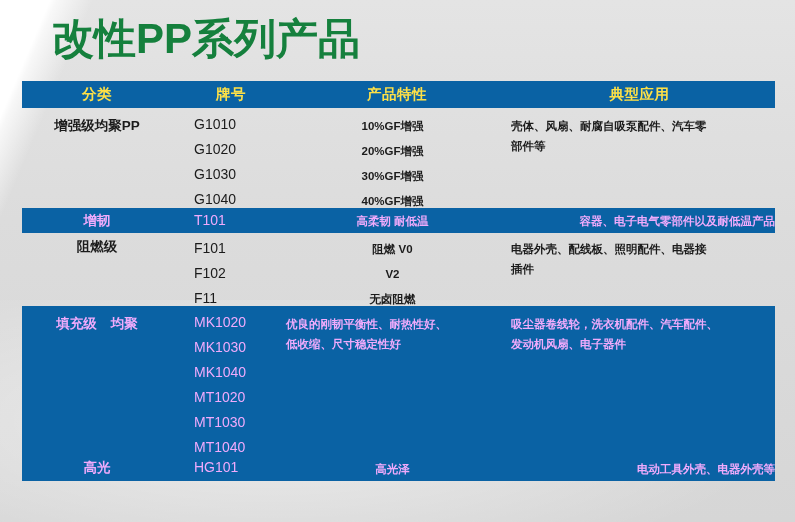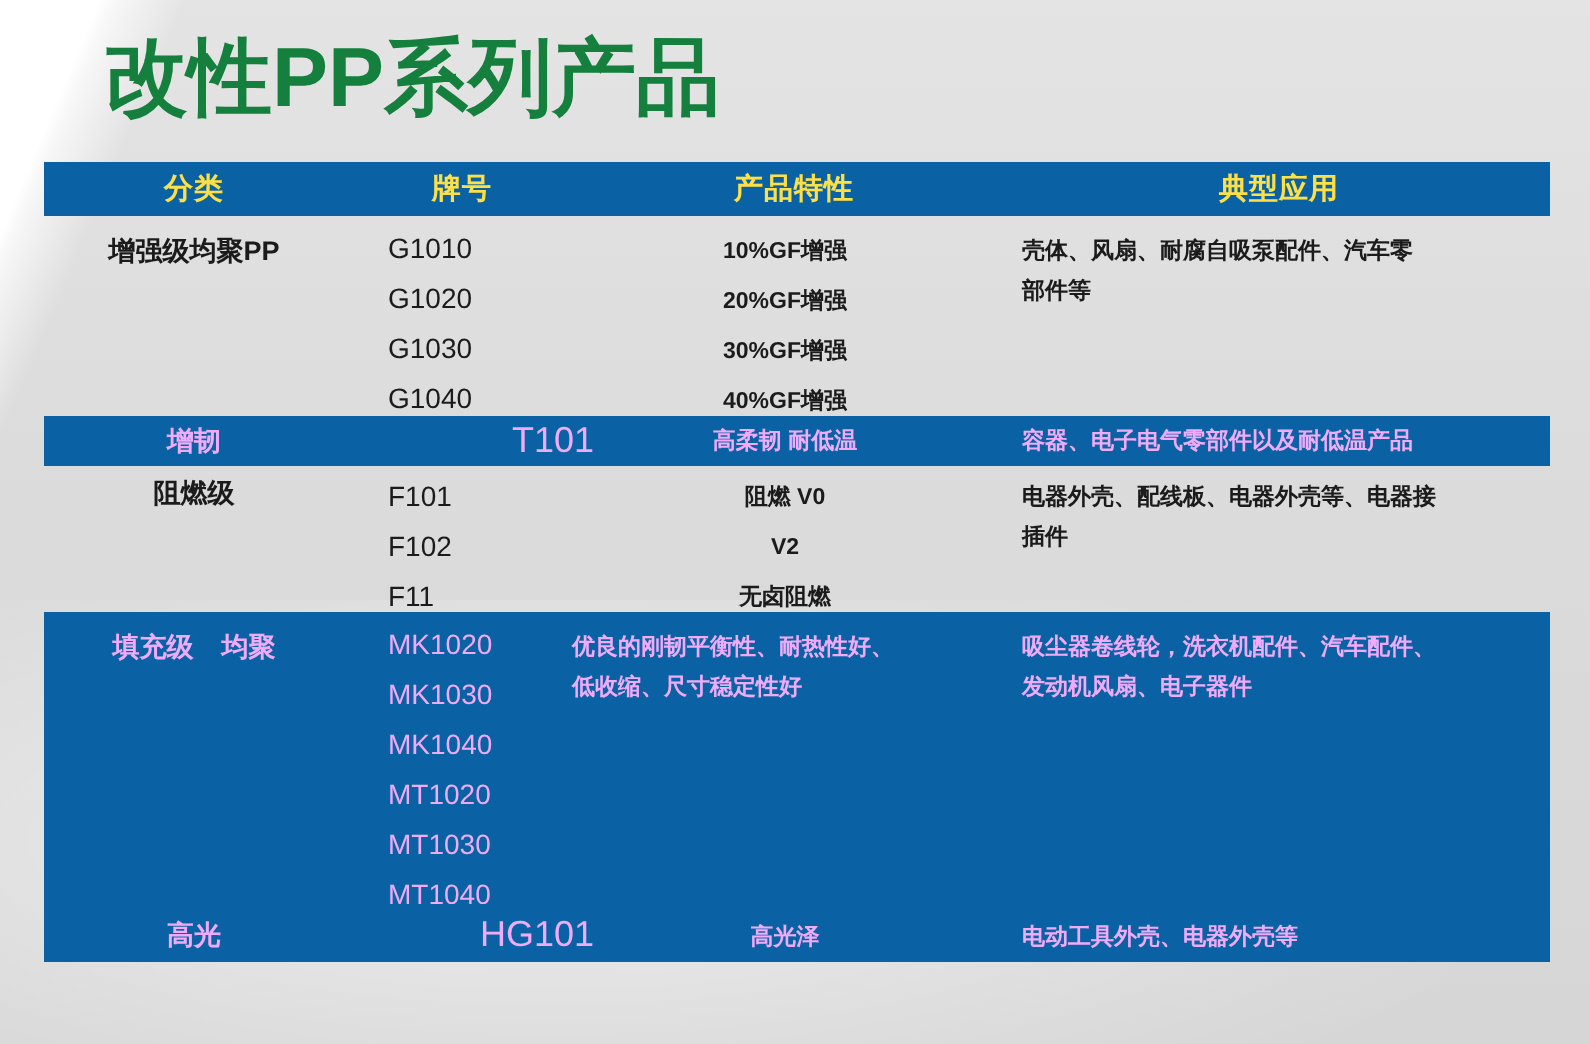--- a/index.html
+++ b/index.html
@@ -115,55 +115,55 @@
     align-items: center;
   }
   .grade-list {
     font-size: 14px;
     line-height: 25px;
     text-align: left;
     padding-left: 22px;
     font-weight: 400;
   }
   .grade-one {
-    font-size: 18px;
+    font-size: 14px;
+    line-height: 19px;
+    text-align: left;
+    padding-left: 22px;
+  }
+  .feat-list {
+    font-size: 11.5px;
+    line-height: 25px;
+    text-align: center;
+    font-weight: 600;
+  }
+  .feat-one {
+    font-size: 11.5px;
+    line-height: 19px;
+    text-align: center;
+    font-weight: 600;
+  }
+  .feat-para {
+    font-size: 11.5px;
+    line-height: 20px;
+    text-align: left;
+    font-weight: 600;
+    padding-left: 6px;
+  }
+  .app-para {
+    font-size: 11.5px;
+    line-height: 20px;
+    text-align: left;
+    font-weight: 600;
+    padding-left: 6px;
+  }
+  .app-one {
+    font-size: 11.5px;
     line-height: 19px;
     text-align: right;
-    padding-left: 22px;
-  }
-  .feat-list {
-    font-size: 11.5px;
-    line-height: 25px;
-    text-align: center;
-    font-weight: 600;
-  }
-  .feat-one {
-    font-size: 11.5px;
-    line-height: 19px;
-    text-align: center;
-    font-weight: 600;
-  }
-  .feat-para {
-    font-size: 11.5px;
-    line-height: 20px;
-    text-align: left;
-    font-weight: 600;
-    padding-left: 6px;
-  }
-  .app-para {
-    font-size: 11.5px;
-    line-height: 20px;
-    text-align: left;
-    font-weight: 600;
-    padding-left: 6px;
-  }
-  .app-one {
-    font-size: 11.5px;
-    line-height: 19px;
-    text-align: left;
     font-weight: 600;
     padding-left: 6px;
   }
 
   
   .r-reinforce { height: 100px; }
   .r-tough     { height: 25px;  }
   .r-flame     { height: 73px;  }
   .r-fill      { height: 146px; }
   .r-weather   { height: 27px;  }
@@ -233,21 +233,21 @@
           <div>F101</div>
           <div>F102</div>
           <div>F11</div>
         </div>
         <div class="cell c-feat feat-list pad-top-4">
           <div>阻燃 V0</div>
           <div>V2</div>
           <div>无卤阻燃</div>
         </div>
         <div class="cell c-app app-para pad-top-6">
-          <div>电器外壳、配线板、电器外壳等、电器接</div>
+          <div>电器外壳、配线板、照明配件、电器接</div>
           <div>插件</div>
         </div>
       </div>
     </div>
 
     <div class="row blue r-fill">
       <div class="cells">
         <div class="cell c-cat cat-text split pad-top-8">
           <span>填充级</span>
           <span>均聚</span>

